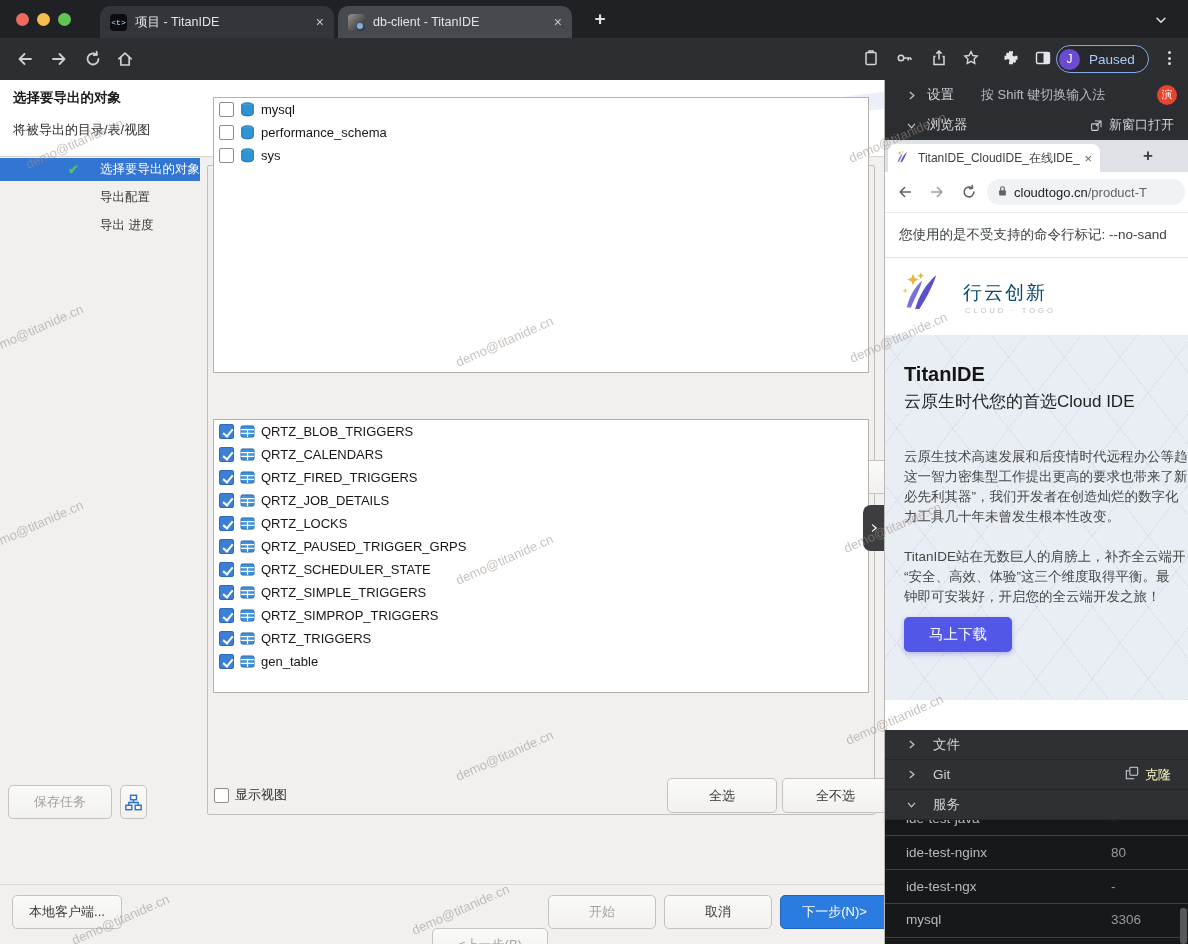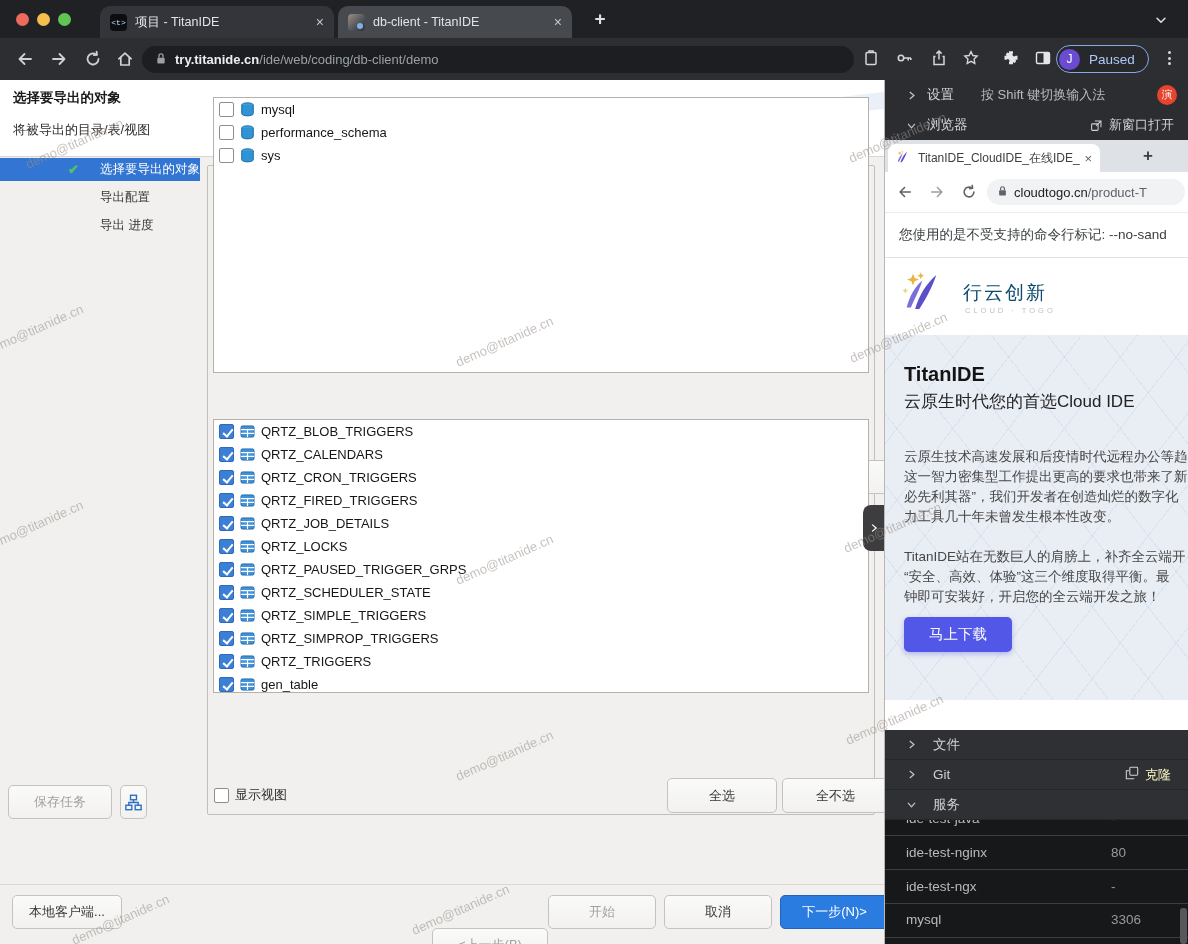--- a/index.html
+++ b/index.html
@@ -153,30 +153,20 @@
           <path d="M3 9h11.5M9.5 4l5 5-5 5"></path>
         </svg></span>
     <span class="nav-ic" style="left:84px"><svg viewBox="0 0 18 18" fill="none" stroke="#cfd1d4" stroke-width="1.8" stroke-linecap="round" stroke-linejoin="round">
           <path d="M14.5 9A5.5 5.5 0 1 1 12.3 4.6"></path>
           <path d="M12.6 1.6l.4 3.2-3.2.4"></path>
         </svg></span>
     <span class="nav-ic" style="left:116px"><svg viewBox="0 0 18 18" fill="none" stroke="#cfd1d4" stroke-width="1.7" stroke-linecap="round" stroke-linejoin="round">
           <path d="M2.8 8.8L9 3.2l6.2 5.6"></path>
           <path d="M4.8 7.6V15h8.4V7.6"></path>
         </svg></span>
-    <div class="url-pill">
-      <span><svg width="12" height="13" viewBox="0 0 14 16">
-            <rect x="2.5" y="7" width="9" height="7" rx="1.2" fill="#9aa0a6"></rect>
-            <path d="M4.5 7V4.8a2.5 2.5 0 0 1 5 0V7" fill="none" stroke="#9aa0a6" stroke-width="1.6"></path>
-          </svg></span>
-      <span style="display:flex">
-          <span class="url-host">try.titanide.cn</span>
-          <span class="url-path">/ide/web/coding/db-client/demo</span>
-        </span>
-    </div>
     <span class="tb-ic" style="left:862px"><svg viewBox="0 0 18 18" fill="none" stroke="#d3d5d8" stroke-width="1.5">
           <rect x="4" y="3.5" width="10" height="12" rx="1.2"></rect>
           <path d="M7 3.5V2h4v1.5"></path>
         </svg></span>
     <span class="tb-ic" style="left:896px"><svg viewBox="0 0 18 18" fill="none" stroke="#d3d5d8" stroke-width="1.6">
           <circle cx="5" cy="9" r="2.7"></circle>
           <path d="M7.7 9h7.3M12.2 9v2.5M14.8 9v2"></path>
         </svg></span>
     <span class="tb-ic" style="left:930px"><svg viewBox="0 0 18 18" fill="none" stroke="#d3d5d8" stroke-width="1.5">
           <path d="M5.5 7.5H4v8h10v-8h-1.5"></path>
@@ -290,30 +280,20 @@
           </div>
           <div class="lrow">
             <span class="cb on"></span>
             <span class="licon">
               <svg width="15" height="13" viewBox="0 0 16 14">
                 <rect x="1" y="1" width="14" height="12" rx="1.5" fill="#3e93da" stroke="#1e67ab"></rect>
                 <path d="M1 5h14M8 5v8M1 9h14" stroke="#fff" stroke-width="1.3" fill="none"></path>
               </svg>
             </span>
             <span class="llabel">QRTZ_CALENDARS</span>
-          </div>
-          <div class="lrow">
-            <span class="cb on"></span>
-            <span class="licon">
-              <svg width="15" height="13" viewBox="0 0 16 14">
-                <rect x="1" y="1" width="14" height="12" rx="1.5" fill="#3e93da" stroke="#1e67ab"></rect>
-                <path d="M1 5h14M8 5v8M1 9h14" stroke="#fff" stroke-width="1.3" fill="none"></path>
-              </svg>
-            </span>
-            <span class="llabel">QRTZ_CRON_TRIGGERS</span>
           </div>
           <div class="lrow">
             <span class="cb on"></span>
             <span class="licon">
               <svg width="15" height="13" viewBox="0 0 16 14">
                 <rect x="1" y="1" width="14" height="12" rx="1.5" fill="#3e93da" stroke="#1e67ab"></rect>
                 <path d="M1 5h14M8 5v8M1 9h14" stroke="#fff" stroke-width="1.3" fill="none"></path>
               </svg>
             </span>
             <span class="llabel">QRTZ_FIRED_TRIGGERS</span>

